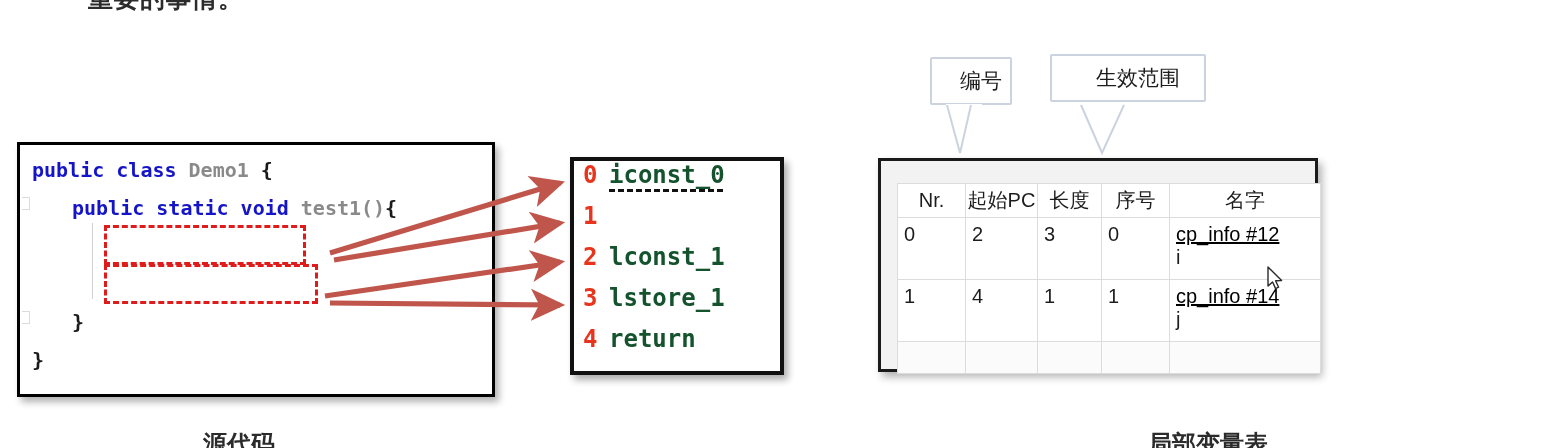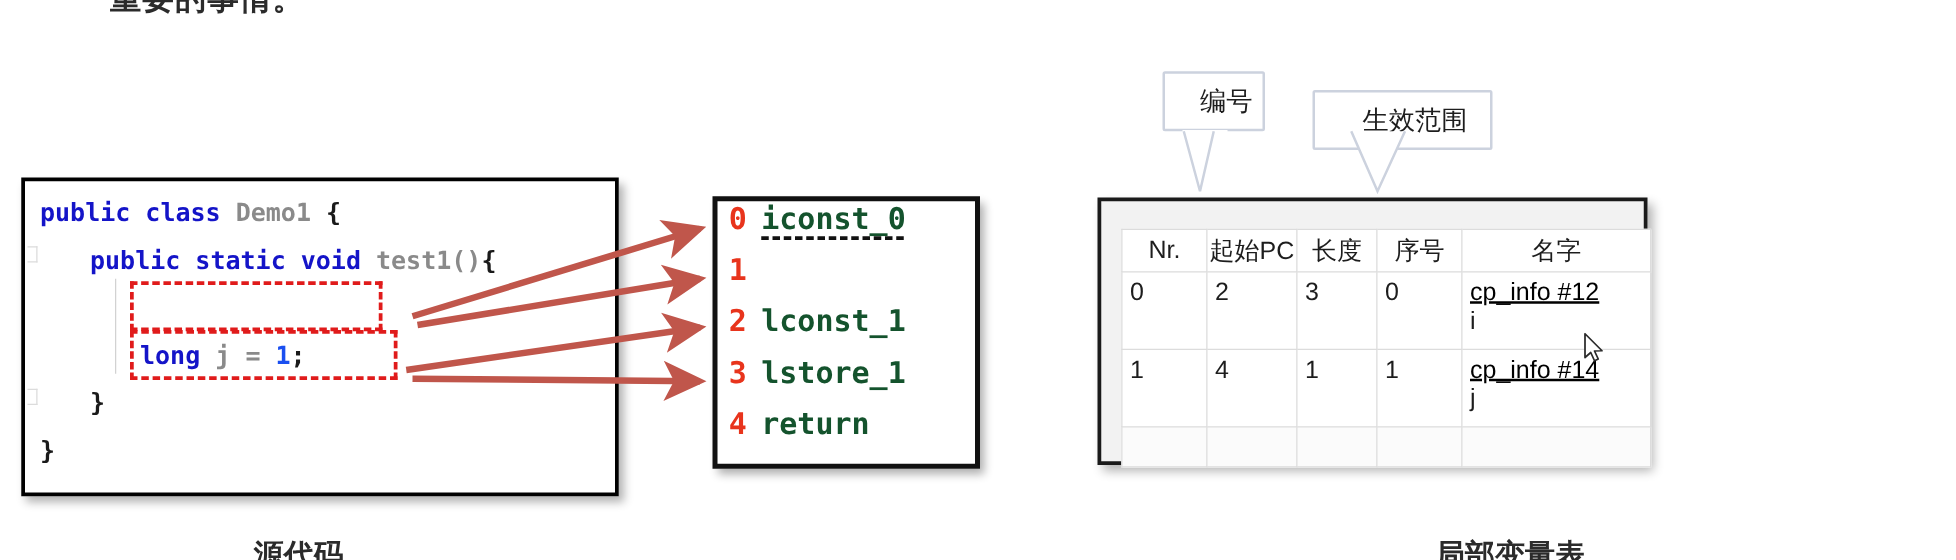--- a/index.html
+++ b/index.html
@@ -157,21 +157,21 @@
     border-radius: 2px;
     display: flex;
     align-items: center;
     justify-content: center;
     font-size: 21px;
     color: #1d1d1d;
     box-sizing: border-box;
     padding-left: 20px;
   }
   .bubble-1 { left: 930px; top: 57px; width: 82px; height: 48px; }
-  .bubble-2 { left: 1050px; top: 72px; width: 144px; height: 48px; }
+  .bubble-2 { left: 1050px; top: 54px; width: 156px; height: 48px; }
 
   .bubble-tail {
     position: absolute;
     pointer-events: none;
   }
 
   
   .table-frame {
     position: absolute;
     left: 878px;
@@ -258,21 +258,20 @@
 <div class="top-heading">重要的事情。</div>
 
 <div class="code-panel">
   <div class="code-inner">
     <div class="fold-mark fm1"></div>
     <div class="fold-mark fm2"></div>
     <div class="indent-guide"></div>
 
     <div class="code-line cl0" id="code-line-0"><span class="kw">public</span><span class="plain"> </span><span class="kw">class</span><span class="plain"> </span><span class="plain">Demo1</span><span class="plain"> </span><span class="brace">{</span></div>
     <div class="code-line cl1" id="code-line-1"><span class="kw">public</span><span class="plain"> </span><span class="kw">static</span><span class="plain"> </span><span class="kw">void</span><span class="plain"> </span><span class="plain">test1()</span><span class="brace">{</span></div>
-    <div class="code-line cl3" id="code-line-3"><span class="kw">long</span><span class="plain"> </span><span class="var">j</span><span class="plain"> </span><span class="var">=</span><span class="plain"> </span><span class="num">1</span><span class="semi">;</span></div>
     <div class="code-line cl4" id="code-line-4"><span class="brace">}</span></div>
     <div class="code-line cl5" id="code-line-5"><span class="brace">}</span></div>
 
     <div class="hl-box hl-i"></div>
     <div class="hl-box hl-j"></div>
   </div>
 </div>
 
 <div class="bytecode-panel" id="bytecode-list">
     <div class="bc-row">

